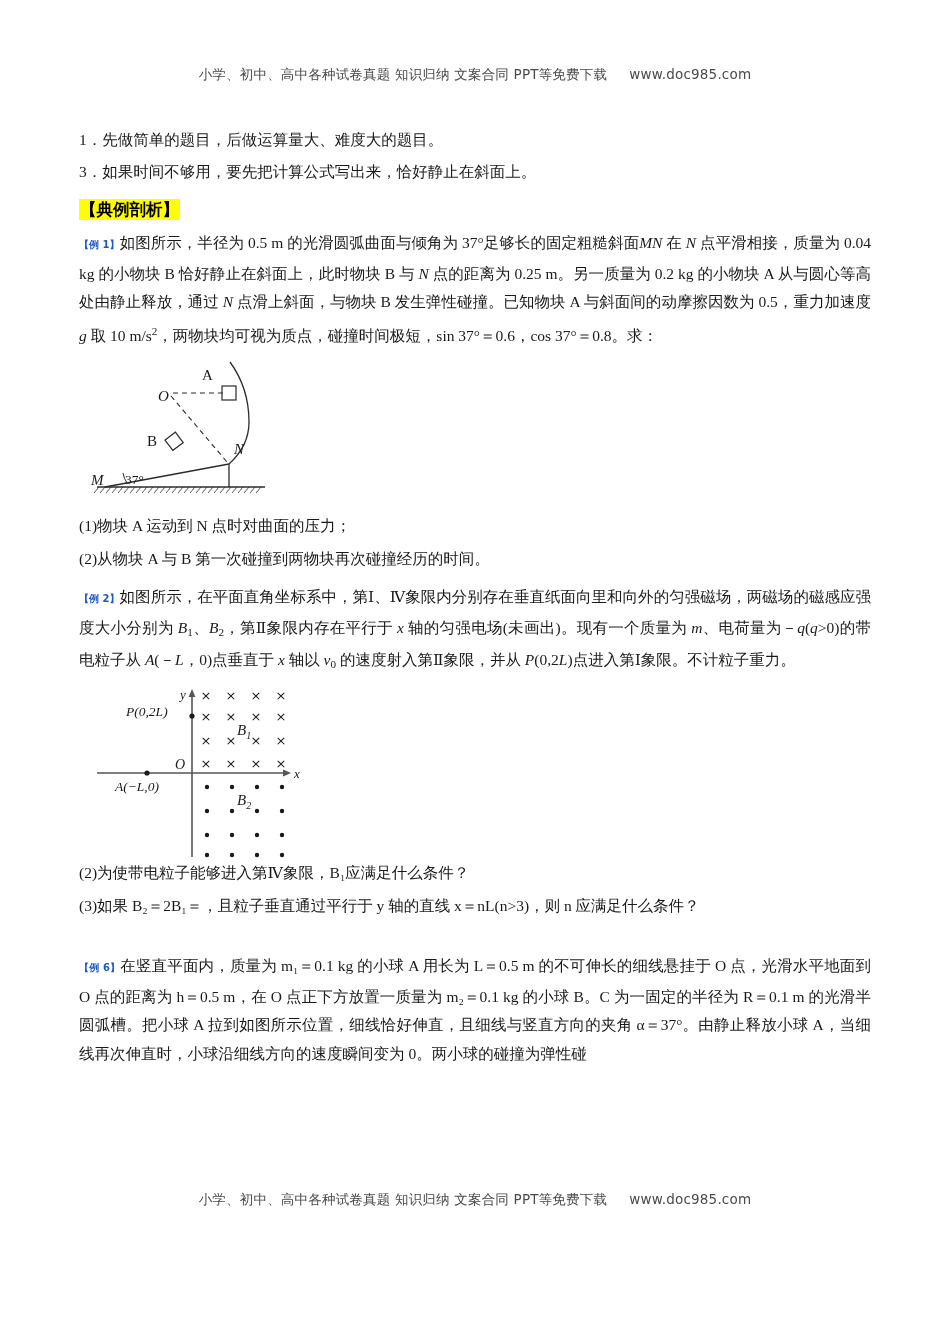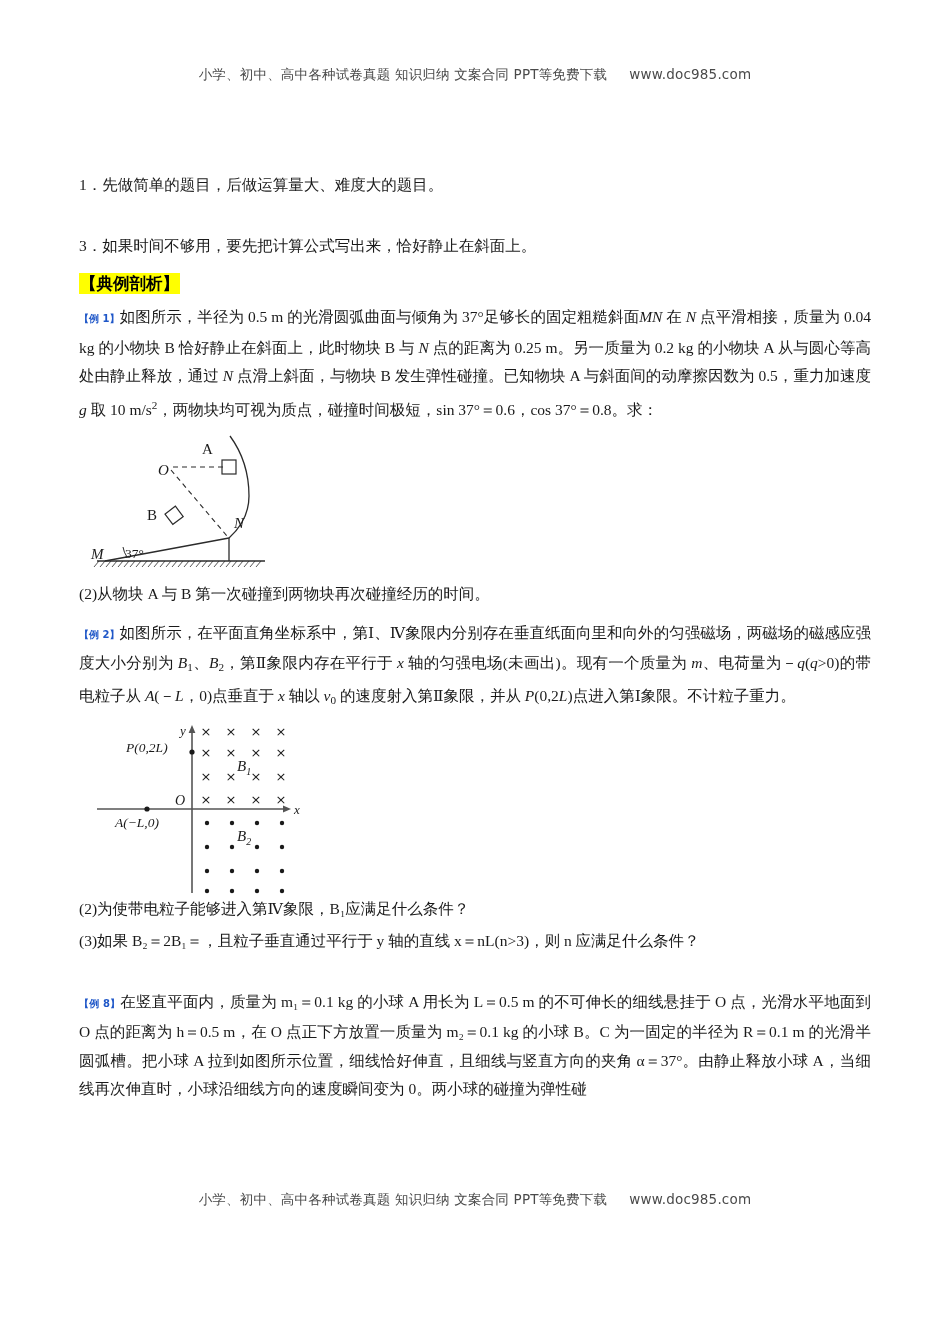--- a/index.html
+++ b/index.html
@@ -49,21 +49,20 @@
     left: 79px;
     top: 132px;
     width: 792px;
   }
 
   .numbered-line {
     font-size: 15.5px;
     line-height: 1;
     margin-bottom: 16px;
     white-space: nowrap;
-    margin-top: 45px;
   }
   .numbered-line .num {
     font-family: "Liberation Serif", serif;
   }
 
   .section-title {
     display: inline-block;
     background: #ffff00;
     color: #000000;
     font-family: "DejaVu Sans", "Liberation Sans", sans-serif;
@@ -199,20 +198,21 @@
 
         <text x="79" y="41" font-family="Liberation Serif, serif" font-style="italic" font-size="15" fill="#1a1a1a">O</text>
         <text x="123" y="20" font-family="Liberation Serif, serif" font-size="15" fill="#1a1a1a">A</text>
         <text x="68" y="86" font-family="Liberation Serif, serif" font-size="15" fill="#1a1a1a">B</text>
         <text x="155" y="94" font-family="Liberation Serif, serif" font-style="italic" font-size="15" fill="#1a1a1a">N</text>
         <text x="12" y="125" font-family="Liberation Serif, serif" font-style="italic" font-size="15" fill="#1a1a1a">M</text>
         <text x="46" y="124" font-family="Liberation Serif, serif" font-size="13.5" fill="#1a1a1a">37°</text>
       </svg>
     </div>
 
+    <div class="qline first">(1)物块 A 运动到 N 点时对曲面的压力；</div>
     <div class="qline">(2)从物块 A 与 B 第一次碰撞到两物块再次碰撞经历的时间。</div>
 
     
     <p class="para"><span class="ex-tag">【例 2】</span><span>如图所示，在平面直角坐标系中，第Ⅰ、Ⅳ象限内分别存在垂直纸面向里和向外的匀强磁场，两磁场的磁感应强度大小分别为 </span><i>B</i><span class="sub">1</span><span>、</span><i>B</i><span class="sub">2</span><span>，第Ⅱ象限内存在平行于 </span><i>x</i><span> 轴的匀强电场(未画出)。现有一个质量为 </span><i>m</i><span>、电荷量为－</span><i>q</i><span>(</span><i>q</i><span>&gt;0)的带电粒子从 </span><i>A</i><span>(－</span><i>L</i><span>，0)点垂直于 </span><i>x</i><span> 轴以 </span><i>v</i><span class="sub">0</span><span> 的速度射入第Ⅱ象限，并从 </span><i>P</i><span>(0,2</span><i>L</i><span>)点进入第Ⅰ象限。不计粒子重力。</span></p>
 
     
     <div class="figure" id="figure-quadrant">
       <svg class="fig-svg" width="320" height="180" viewBox="0 0 320 180">
 
         <line x1="113" y1="10" x2="113" y2="172" stroke="#555" stroke-width="1.6"></line>
@@ -274,21 +274,21 @@
     </div>
 
     <div class="qline">(2)为使带电粒子能够进入第Ⅳ象限，B₁应满足什么条件？</div>
     <div class="qline">
       <span>(3)如果 B₂＝2B₁＝，且粒子垂直通过平行于 y 轴的直线 x＝nL(n&gt;3)，则 n 应满足什么条件？</span>
     </div>
 
     <div class="gap-med"></div>
 
     
-    <p class="para tight"><span class="ex-tag">【例 8】</span><span>在竖直平面内，质量为 m₁＝0.1 kg 的小球 A 用长为 L＝0.5 m 的不可伸长的细线悬挂于 O 点，光滑水平地面到 O 点的距离为 h＝0.5 m，在 O 点正下方放置一质量为 m₂＝0.1 kg 的小球 B。C 为一固定的半径为 R＝0.1 m 的光滑半圆弧槽。把小球 A 拉到如图所示位置，细线恰好伸直，且细线与竖直方向的夹角 α＝37°。由静止释放小球 A，当细线再次伸直时，小球沿细线方向的速度瞬间变为 0。两小球的碰撞为弹性碰</span></p>
+    <p class="para tight"><span class="ex-tag">【例 6】</span><span>在竖直平面内，质量为 m₁＝0.1 kg 的小球 A 用长为 L＝0.5 m 的不可伸长的细线悬挂于 O 点，光滑水平地面到 O 点的距离为 h＝0.5 m，在 O 点正下方放置一质量为 m₂＝0.1 kg 的小球 B。C 为一固定的半径为 R＝0.1 m 的光滑半圆弧槽。把小球 A 拉到如图所示位置，细线恰好伸直，且细线与竖直方向的夹角 α＝37°。由静止释放小球 A，当细线再次伸直时，小球沿细线方向的速度瞬间变为 0。两小球的碰撞为弹性碰</span></p>
 
   </div>
 
   <div class="watermark" id="footer-watermark">
     <span>小学、初中、高中各种试卷真题 知识归纳 文案合同 PPT等免费下载</span><span class="wm-url">www.doc985.com</span>
   </div>
 
 </div>
 
 </body></html>

